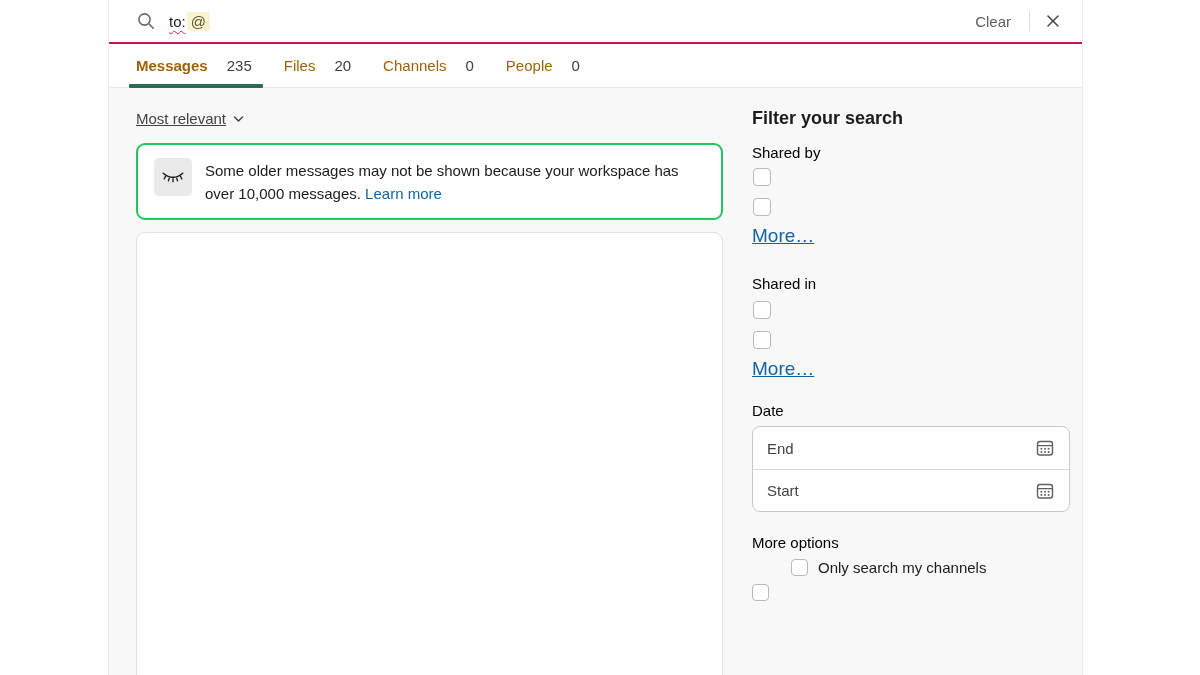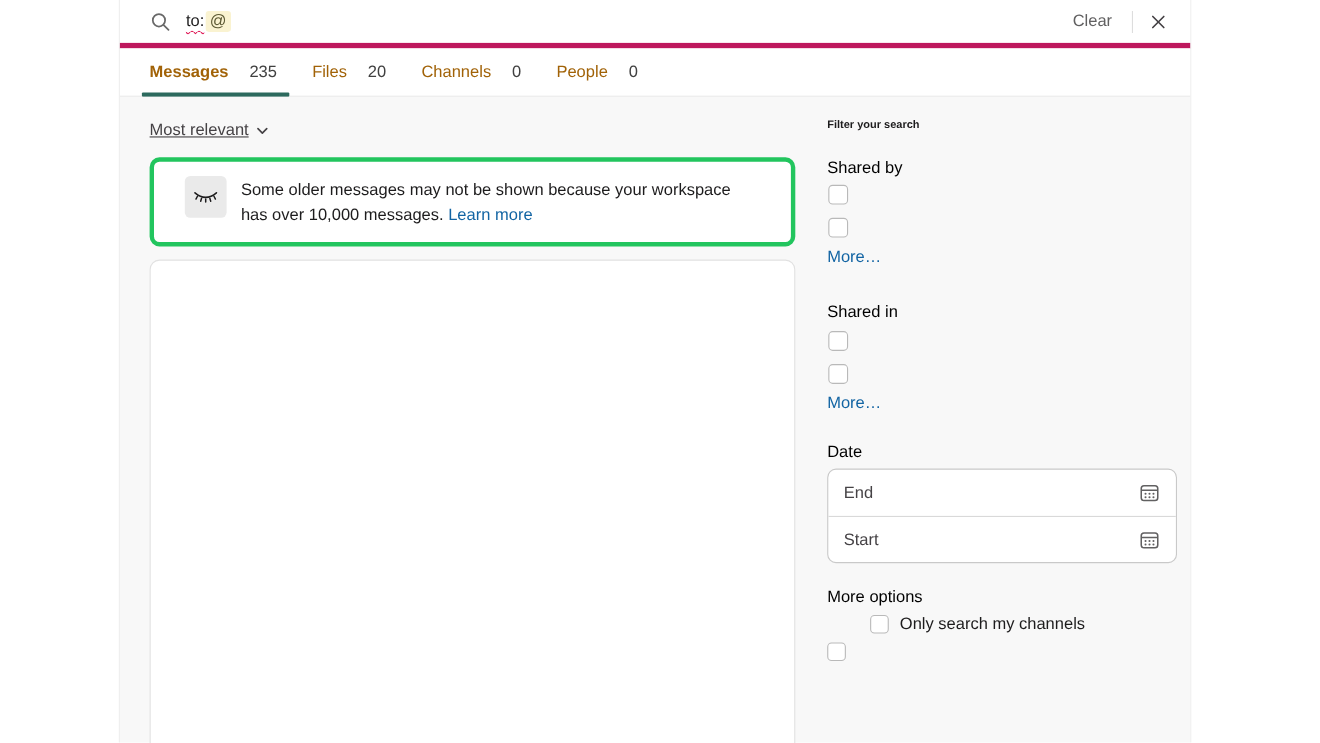--- a/index.html
+++ b/index.html
@@ -4,21 +4,21 @@
 <style>
   * { margin:0; padding:0; box-sizing:border-box; }
   html,body { width:1200px; height:675px; background:#ffffff; overflow:hidden;
               font-family:"Liberation Sans", sans-serif; color:#1d1c1d; }
 
   .panel { position:absolute; left:108px; top:0; width:975px; height:675px;
            background:#ffffff; border-left:1px solid #ededed; border-right:1px solid #ededed; }
 
   
   .search-row { height:44px; display:flex; align-items:center;
-                padding:0 16px 0 28px; border-bottom:5px solid #be185d; background:#fff; }
+                padding:0 16px 0 28px; border-bottom:2px solid #be185d; background:#fff; }
   .search-icon { display:flex; align-items:center; margin-right:14px; }
   .query { font-size:15px; display:flex; align-items:center; }
   .query-prefix { color:#1d1c1d;
       text-decoration-line:underline; text-decoration-style:wavy;
       text-decoration-color:#e01e5a; text-decoration-thickness:1px;
       text-underline-offset:3px; }
   .query-token { background:#faf3d1; color:#5d5a35; padding:1px 4px; border-radius:3px;
                  margin-left:1px; font-size:15px; }
   .search-spacer { flex:1; }
   .clear-btn { font-size:15px; color:#616061; background:none; border:none;
@@ -39,38 +39,38 @@
                        height:4px; background:#2d6a5e; border-radius:1px; }
 
   
   .body-row { position:relative; height:587px; background:#f8f8f8; }
 
   .results-col { position:absolute; left:27px; top:0; width:587px; }
   .sort-row { display:flex; align-items:center; margin:22px 0 16px 0; cursor:pointer; }
   .sort-label { font-size:15px; color:#454245;text-decoration:underline; }
   .sort-chevron { margin-left:7px; display:flex; align-items:center; }
 
-  .notice-card { background:#fff; border:4px solid #22c55e; border-radius:9px;
-                 padding:13px 28px; display:flex; align-items:flex-start; }
+  .notice-card { background:#fff; border:2px solid #22c55e; border-radius:9px;
+                 padding:13px 16px; display:flex; align-items:flex-start; }
   .notice-icon-box { width:38px; height:38px; background:#eaeaea; border-radius:5px;
                      flex:0 0 auto; display:flex; align-items:center; justify-content:center;
                      margin-right:13px; }
   .notice-text { font-size:15px; line-height:23px; color:#1d1c1d; padding-top:1px; }
   .link { color:#1264a3; text-decoration:none; cursor:pointer; }
 
   .empty-card { background:#fff; border:1px solid #e1e1e1; border-radius:9px;
                 margin-top:12px; height:470px; }
 
   
   .sidebar { position:absolute; left:643px; top:0; width:318px; }
-  .sidebar-title { position:absolute; top:20px; left:0; font-size:10px; font-weight:700; color:#1d1c1d; }
+  .sidebar-title { position:absolute; top:20px; left:0; font-size:18px; font-weight:700; color:#1d1c1d; }
   .section-label { position:absolute; left:0; font-size:15px; color:#000000; }
   .checkbox { position:absolute; left:1px; width:18px; height:18px; background:#fff;
               border:1px solid #b9b9b9; border-radius:4px; cursor:pointer; }
-  .more-link { position:absolute; left:0; font-size:15px; }
+  .more-link { position:absolute; left:0; font-size:19px;text-decoration:underline; }
 
   .date-box { position:absolute; left:0; top:338px; width:318px; background:#fff;
               border:1px solid #c9c9c9; border-radius:8px; overflow:hidden; }
   .date-row { height:42px; display:flex; align-items:center; justify-content:space-between;
               padding:0 14px; cursor:pointer; }
   .date-row + .date-row { border-top:1px solid #d9d9d9; }
   .date-ph { font-size:15px; color:#454245; }
 
   .option-row { position:absolute; left:0; display:flex; align-items:center; cursor:pointer; }
   .option-row .checkbox-inline { width:17px; height:17px; background:#fff; border:1px solid #b9b9b9;

